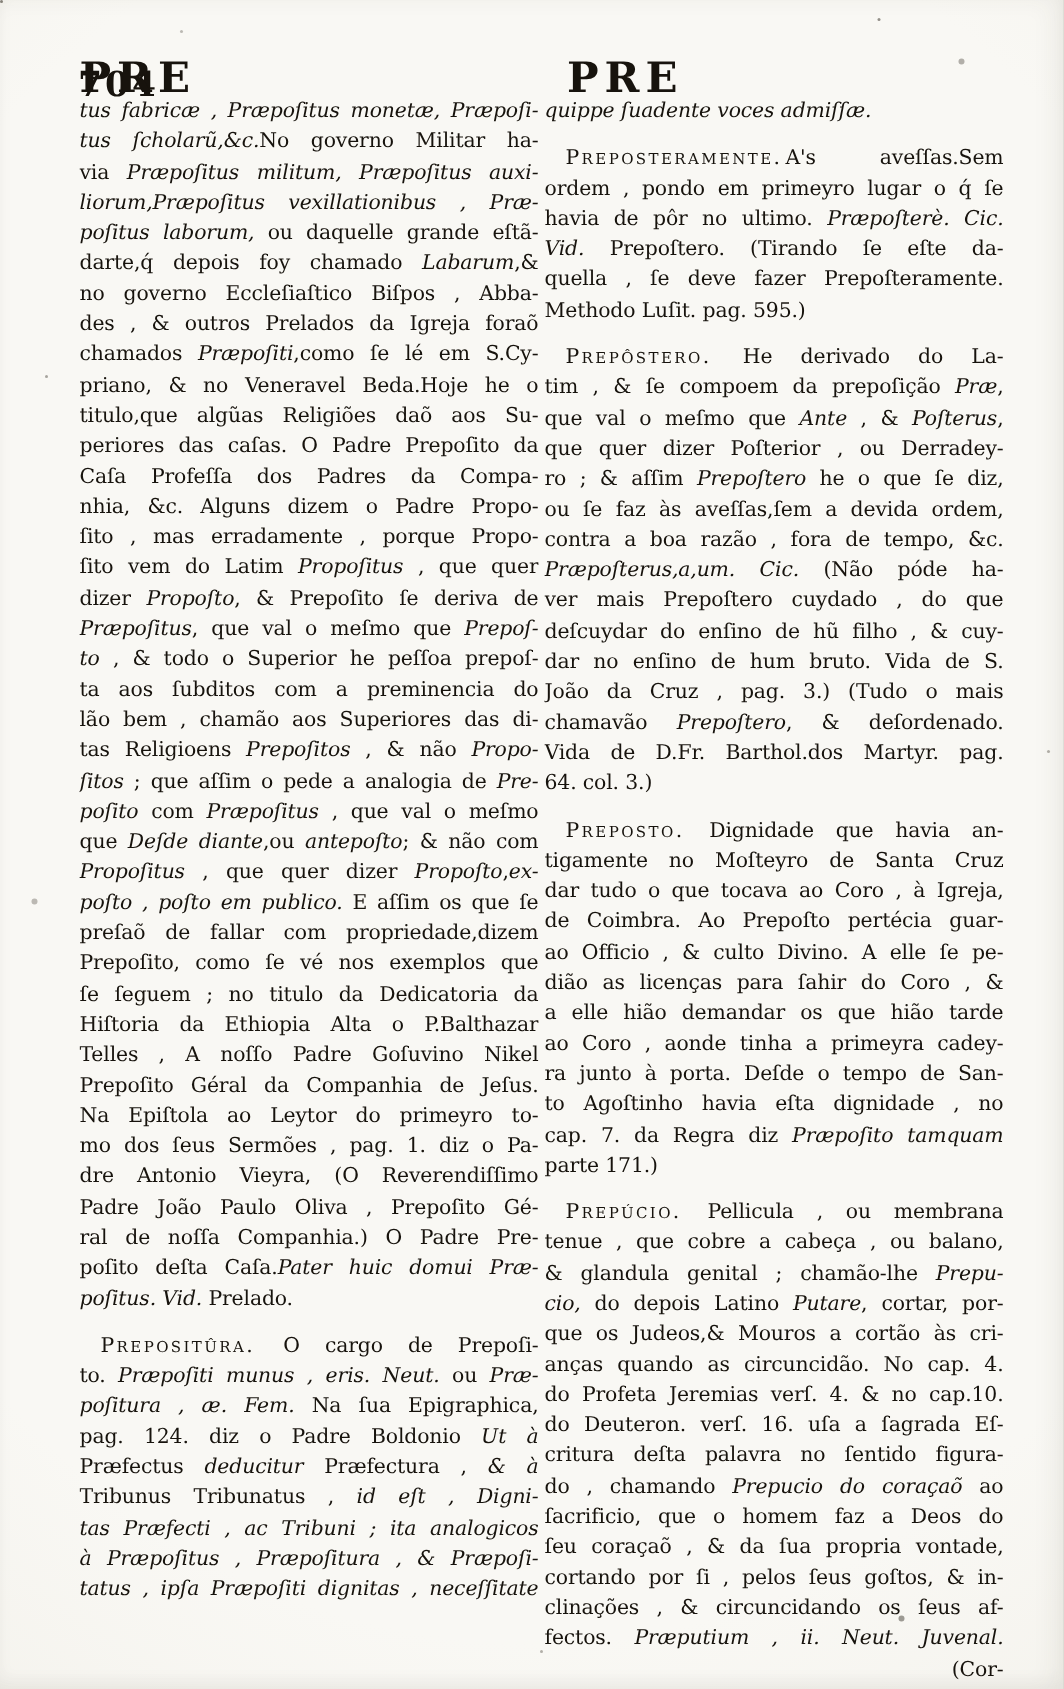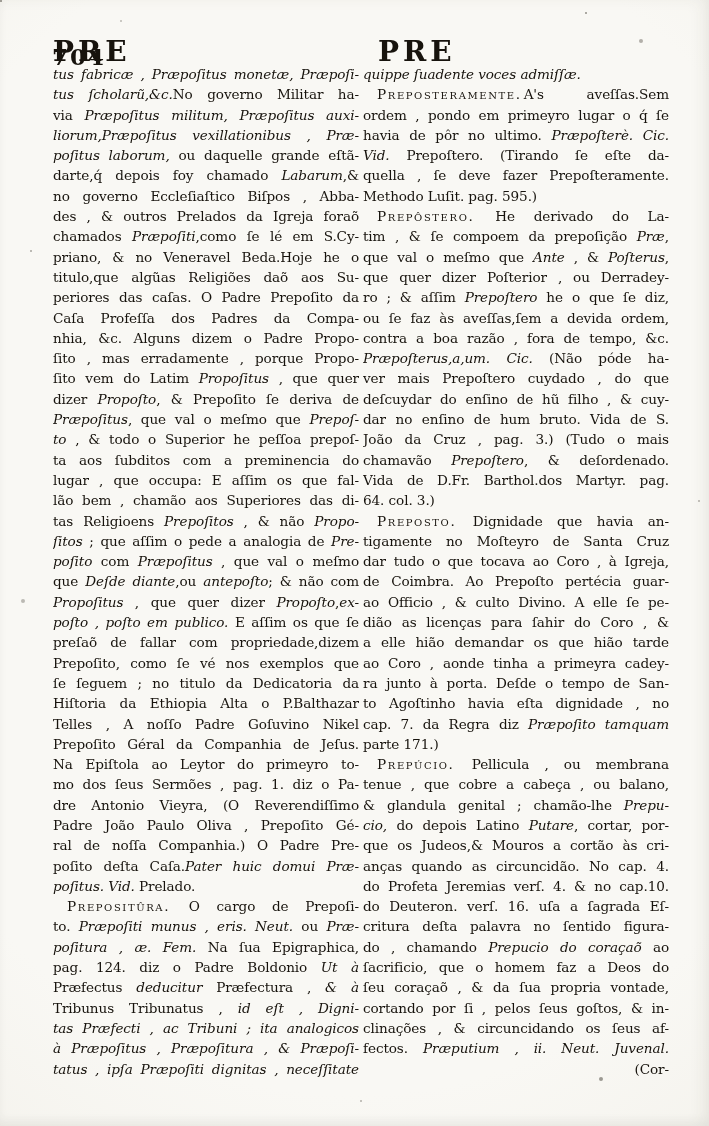--- a/index.html
+++ b/index.html
@@ -33,21 +33,21 @@
   .line{
     font-size:13.6px;
     height:20.3px;line-height:20.3px;
     letter-spacing:-0.1px;
     text-align:justify;
     text-align-last:justify;
     overflow:hidden;
   }
   .line.nojust{text-align-last:left;}
   .line.aright{text-align:right;text-align-last:right;}
-  .line.indent{text-indent:14px;}
+  .line.indent{text-indent:14px;margin-top:11px;}
   .it{font-style:italic;}
   .sc{
     font-variant:small-caps;
     letter-spacing:1.6px;
     padding-right:2px;
   }
   .specks{position:absolute;top:0;left:0;width:2px;height:2px;border-radius:50%;
     background:rgba(45,40,30,.55);
     box-shadow:
       585px 12px 0 rgba(45,40,30,.5),
@@ -85,21 +85,20 @@
         <div class="line"><span>titulo,que algũas Religiões daõ aos Su-</span></div>
         <div class="line"><span>periores das caſas. O Padre Prepoſito da</span></div>
         <div class="line"><span>Caſa Profeſſa dos Padres da Compa-</span></div>
         <div class="line"><span>nhia, &amp;c. Alguns dizem o Padre Propo-</span></div>
         <div class="line"><span>ſito , mas erradamente , porque Propo-</span></div>
         <div class="line"><span>ſito vem do Latim </span><span class="it">Propoſitus</span><span> , que quer</span></div>
         <div class="line"><span>dizer </span><span class="it">Propoſto</span><span>, &amp; Prepoſito ſe deriva de</span></div>
         <div class="line"><span class="it">Præpoſitus</span><span>, que val o meſmo que </span><span class="it">Prepoſ-</span></div>
         <div class="line"><span class="it">to</span><span> , &amp; todo o Superior he peſſoa prepoſ-</span></div>
         <div class="line"><span>ta aos ſubditos com a preminencia do</span></div>
-        <div class="line"><span>lugar , que occupa: E aſſim os que fal-</span></div>
         <div class="line"><span>lão bem , chamão aos Superiores das di-</span></div>
         <div class="line"><span>tas Religioens </span><span class="it">Prepoſitos</span><span> , &amp; não </span><span class="it">Propo-</span></div>
         <div class="line"><span class="it">ſitos</span><span> ; que aſſim o pede a analogia de </span><span class="it">Pre-</span></div>
         <div class="line"><span class="it">poſito</span><span> com </span><span class="it">Præpoſitus</span><span> , que val o meſmo</span></div>
         <div class="line"><span>que </span><span class="it">Deſde diante</span><span>,ou </span><span class="it">antepoſto</span><span>; &amp; não com</span></div>
         <div class="line"><span class="it">Propoſitus</span><span> , que quer dizer </span><span class="it">Propoſto</span><span>,</span><span class="it">ex-</span></div>
         <div class="line"><span class="it">poſto , poſto em publico.</span><span> E aſſim os que ſe</span></div>
         <div class="line"><span>preſaõ de fallar com propriedade,dizem</span></div>
         <div class="line"><span>Prepoſito, como ſe vé nos exemplos que</span></div>
         <div class="line"><span>ſe ſeguem ; no titulo da Dedicatoria da</span></div>

